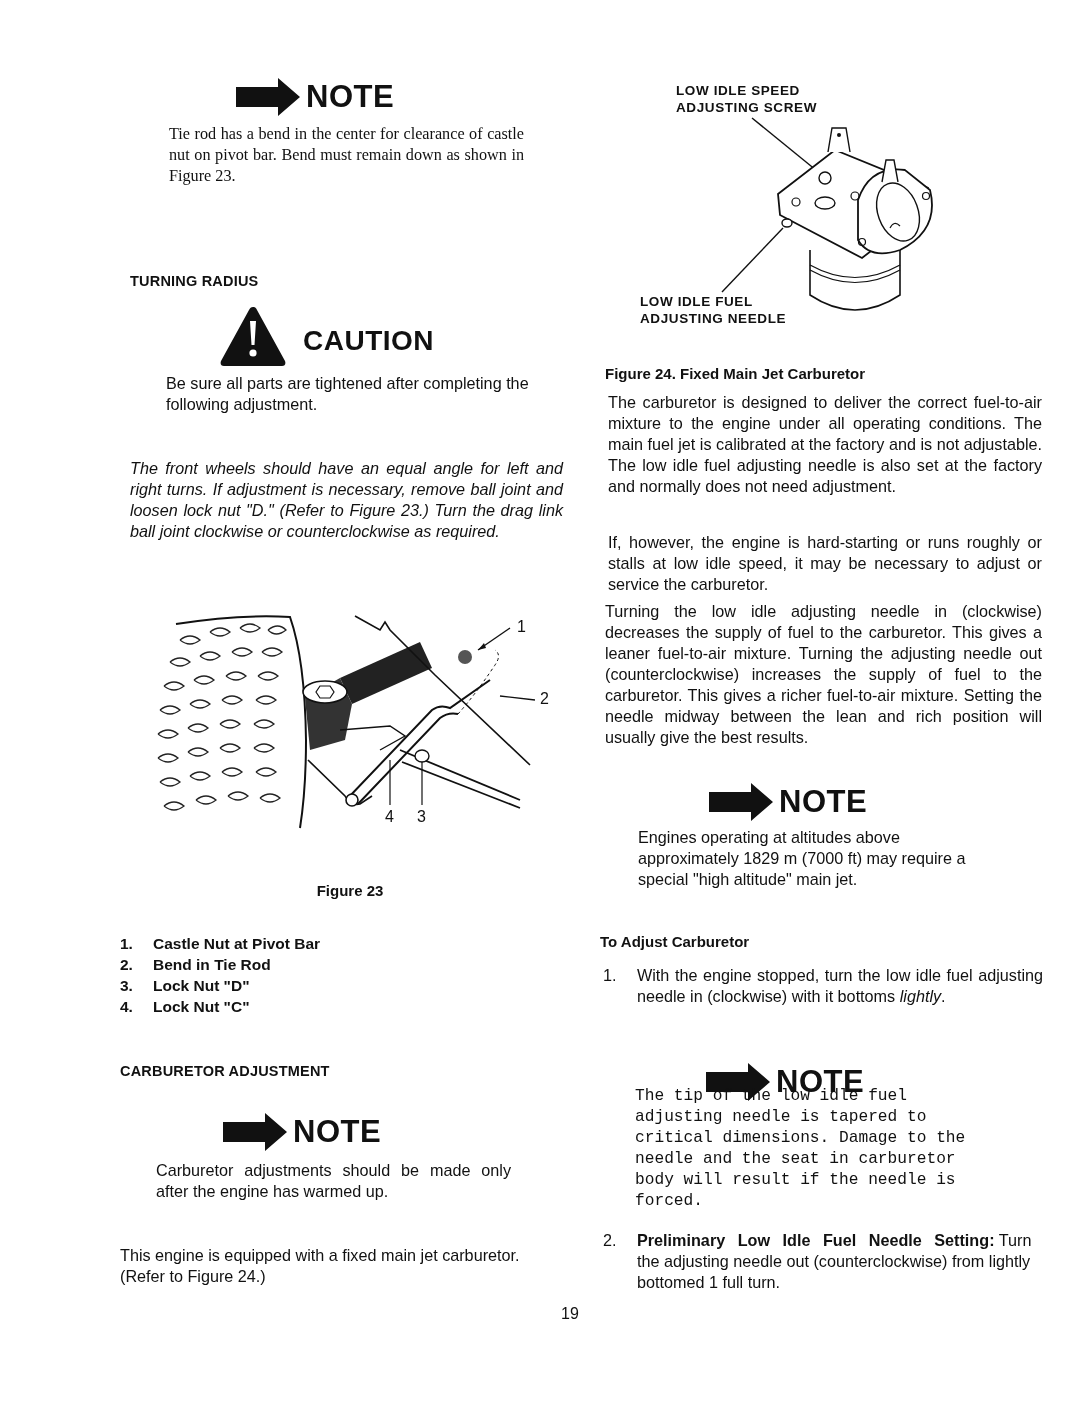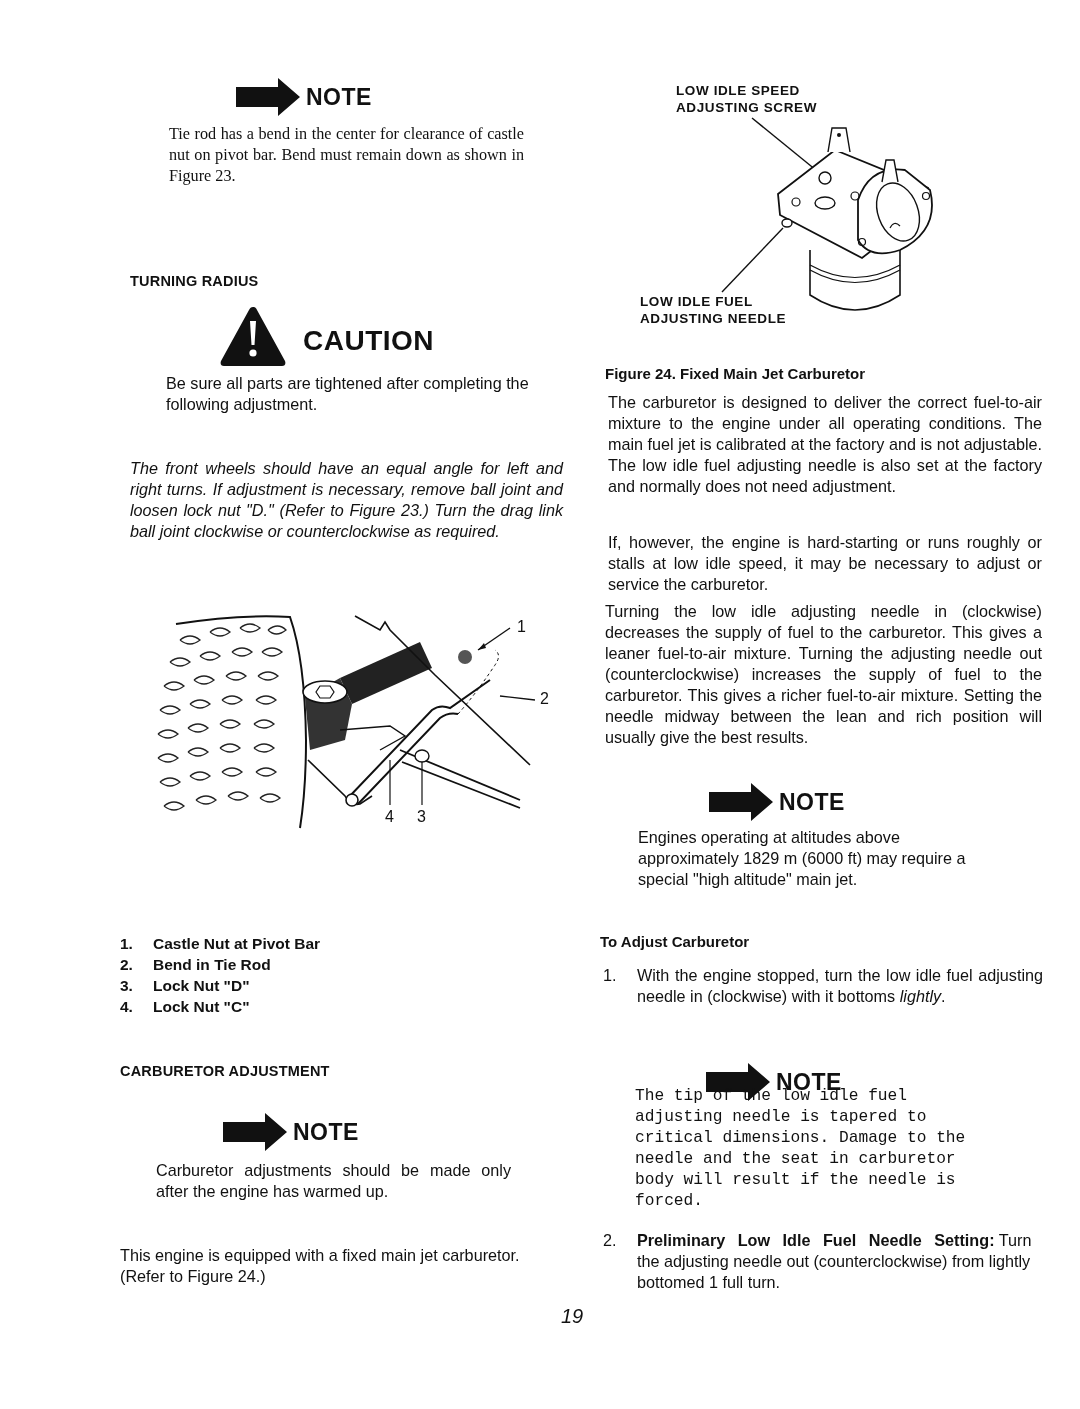--- a/index.html
+++ b/index.html
@@ -6,33 +6,33 @@
   body {
     width: 1080px; height: 1409px; position: relative; overflow: hidden;
     font-family: "Liberation Sans", sans-serif; color: #111;
   }
   .abs { position: absolute; }
   .p { font-size: 16.2px; line-height: 21px; text-align: justify; margin: 0; }
   .p.left { text-align: left; }
   .heading { font-weight: bold; font-size: 14.5px; letter-spacing: 0.2px; }
   .note-head { display: flex; align-items: center; }
   .note-head .arrow { width: 68px; height: 38px; }
-  .note-head .label { font-weight: bold; font-size: 23px; margin-left: 2px; letter-spacing: 0.5px; }
+  .note-head .label { font-weight: bold; font-size: 31px; margin-left: 2px; letter-spacing: 0.5px; }
   .caution-head { display: flex; align-items: flex-end; }
   .caution-head .tri { width: 68px; height: 62px; }
   .caution-head .label { font-weight: bold; font-size: 28px; margin-left: 16px; margin-bottom: 10px; letter-spacing: 0.5px; }
   .fig-caption { font-weight: bold; font-size: 15px; text-align: center; line-height: 21px; }
   .legend-list { font-weight: bold; font-size: 15.5px; line-height: 21px; }
   .legend-list .row { display: flex; }
   .legend-list .num { width: 33px; }
   .callout-label { font-weight: bold; font-size: 13.5px; letter-spacing: 0.6px; line-height: 17px; }
   .step { display: flex; font-size: 16.2px; line-height: 21px; }
   .step .num { width: 34px; flex-shrink: 0; }
   .step .body { text-align: justify; flex: 1; }
-  .page-num { font-size: 20px; font-style: italic; }
+  .page-num { font-size: 16px; }
   em { font-style: italic; }
 </style>
 </head>
 <body>
 
 <div class="abs note-head" style="left:236px; top:78px;">
   <svg class="arrow" viewBox="0 0 68 38">
     <polygon points="0,9 42,9 42,0 64,19 42,38 42,29 0,29" fill="#111"></polygon>
   </svg>
   <span class="label">NOTE</span>
@@ -121,20 +121,21 @@
     <line x1="250" y1="205" x2="250" y2="160" stroke="#111" stroke-width="1.2"></line>
     <line x1="282" y1="205" x2="282" y2="162" stroke="#111" stroke-width="1.2"></line>
   </svg>
   <span class="abs" style="left:377px; top:18px; font-size:16px;">1</span>
   <span class="abs" style="left:400px; top:90px; font-size:16px;">2</span>
   <span class="abs" style="left:277px; top:208px; font-size:16px;">3</span>
   <span class="abs" style="left:245px; top:208px; font-size:16px;">4</span>
 </div>
 
 <div class="abs fig-caption" style="left:130px; top:880px; width:440px;">
+  <div>Figure 23</div>
 </div>
 
 <div class="abs legend-list" style="left:120px; top:933px;">
   <div class="row">
       <span class="num">1.</span>
       <span>Castle Nut at Pivot Bar</span>
     </div>
   <div class="row">
       <span class="num">2.</span>
       <span>Bend in Tie Rod</span>
@@ -206,21 +207,21 @@
 <p class="abs p" style="left:608px; top:392px; width:434px;">The carburetor is designed to deliver the correct fuel-to-air mixture to the engine under all operating conditions.  The main fuel jet is calibrated at the factory and is not adjustable.  The low idle fuel adjusting needle is also set at the factory and normally does not need adjustment.</p>
 <p class="abs p" style="left:608px; top:532px; width:434px;">If, however, the engine is hard-starting or runs roughly or stalls at low idle speed, it may be necessary to adjust or service the carburetor.</p>
 <p class="abs p" style="left:605px; top:601px; width:437px;">Turning the low idle adjusting needle in (clockwise) decreases the supply of fuel to the carburetor.  This gives a leaner fuel-to-air mixture.  Turning the adjusting needle out (counterclockwise) increases the supply of fuel to the carburetor.  This gives a richer fuel-to-air mixture.  Setting the needle midway between the lean and rich position will usually give the best results.</p>
 
 <div class="abs note-head" style="left:709px; top:783px;">
   <svg class="arrow" viewBox="0 0 68 38">
     <polygon points="0,9 42,9 42,0 64,19 42,38 42,29 0,29" fill="#111"></polygon>
   </svg>
   <span class="label">NOTE</span>
 </div>
-<p class="abs p left" style="left:638px; top:827px; width:360px;">Engines operating at altitudes above approximately 1829 m (6000 ft) may require a special "high altitude" main jet.</p>
+<p class="abs p left" style="left:638px; top:827px; width:360px;">Engines operating at altitudes above approximately 1829 m (7000 ft) may require a special "high altitude" main jet.</p>
 
 <div class="abs" style="left:600px; top:933px; font-weight:bold; font-size:15px;">To Adjust Carburetor</div>
 
 <div class="abs step" style="left:603px; top:965px; width:440px;">
   <span class="num">1.</span>
   <span class="body"><span>With the engine stopped, turn the low idle fuel adjusting needle in (clockwise) with it bottoms </span><em>lightly</em><span>.</span></span>
 </div>
 
 <div class="abs note-head" style="left:706px; top:1063px;">
   <svg class="arrow" viewBox="0 0 68 38">

